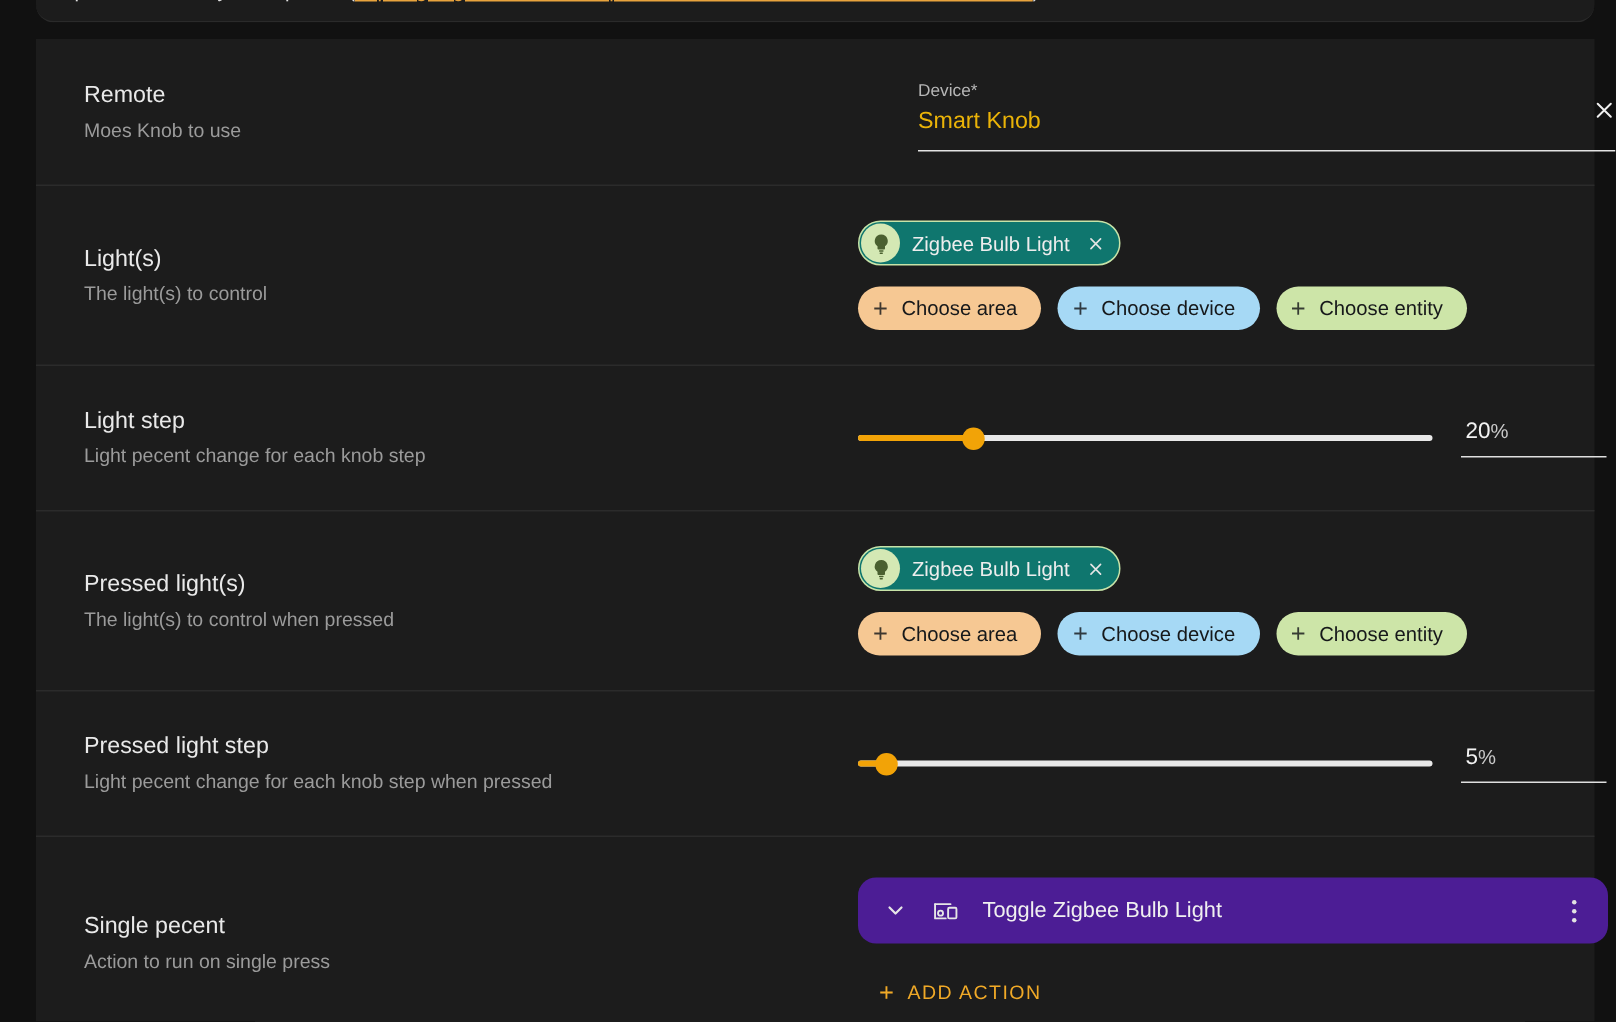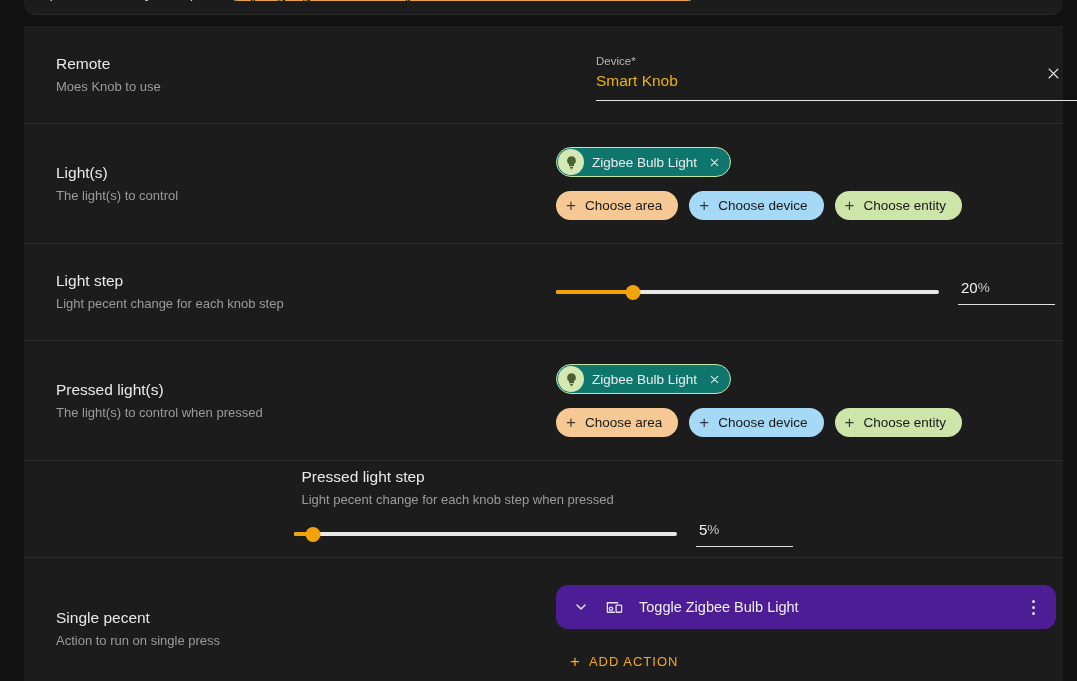--- a/index.html
+++ b/index.html
@@ -47,20 +47,21 @@
     background: #1c1c1c;
     border-radius: 0 0 12px 12px;
   }
 
   .row {
     display: flex;
     align-items: center;
     border-top: 1px solid #2b2b2b;
     padding: 0 16px;
     box-sizing: border-box;
+    gap: 16px;
   }
   .row:first-child { border-top: none; }
 
   .row-left {
     width: 516px;
     flex: none;
     padding: 6px 16px 6px 16px;
     box-sizing: border-box;
   }
   .row-right {
@@ -415,21 +416,21 @@
             <span>Choose device</span>
           </div>
           <div class="pick-chip" style="background:#cde5a8">
             <span class="pick-plus">+</span>
             <span>Choose entity</span>
           </div>
         </div>
       </div>
     </div>
 
-    <div class="row" style="height:97px;flex-direction:column;">
+    <div class="row" style="height:97px;">
       <div class="row-left">
         <div class="lbl-title">Pressed light step</div>
         <div class="lbl-desc">Light pecent change for each knob step when pressed</div>
       </div>
       <div class="row-right">
         <div class="slider-area">
           <div class="slider">
             <div class="slider-track"></div>
             <div class="slider-fill" id="fill-pressed-light-step" style="width: 5%;"></div>
             <div class="slider-thumb" id="thumb-pressed-light-step" style="left: 5%;"></div>

